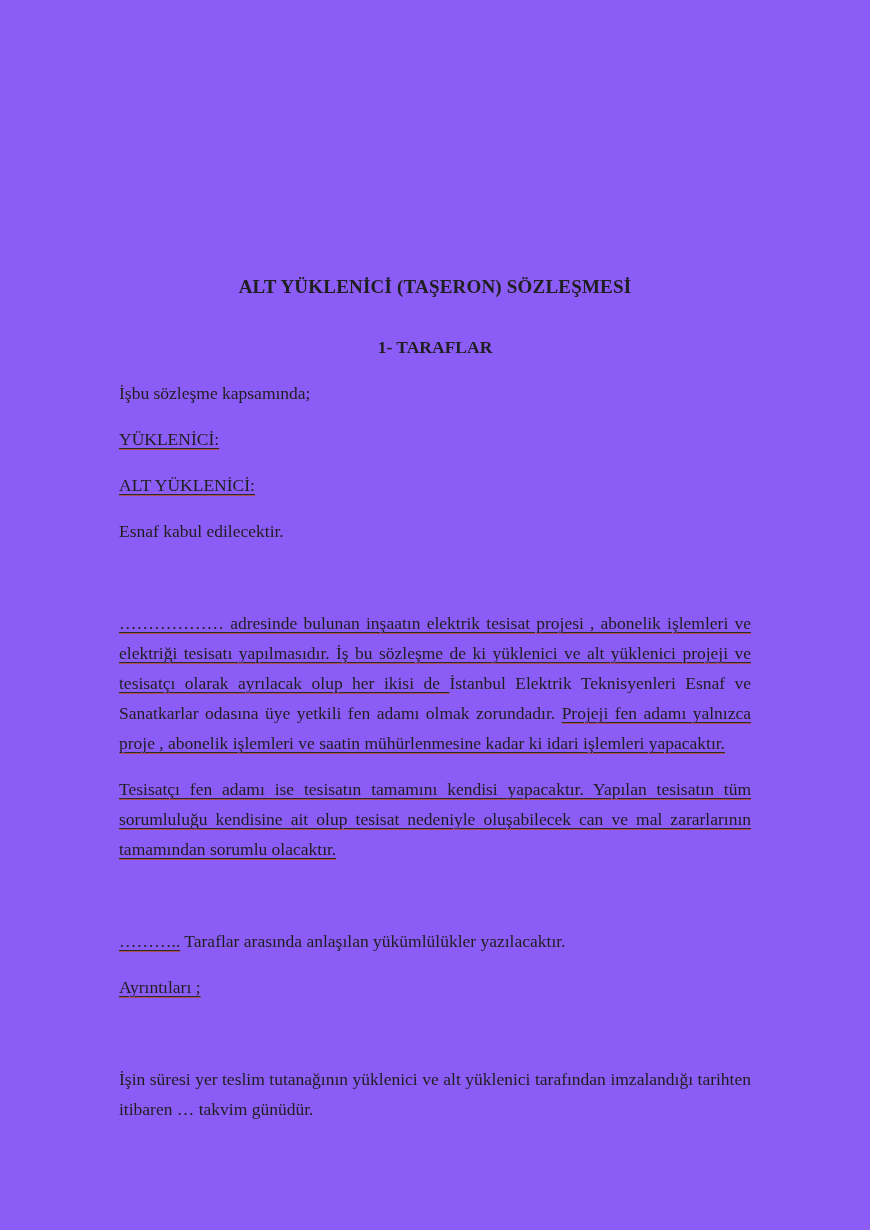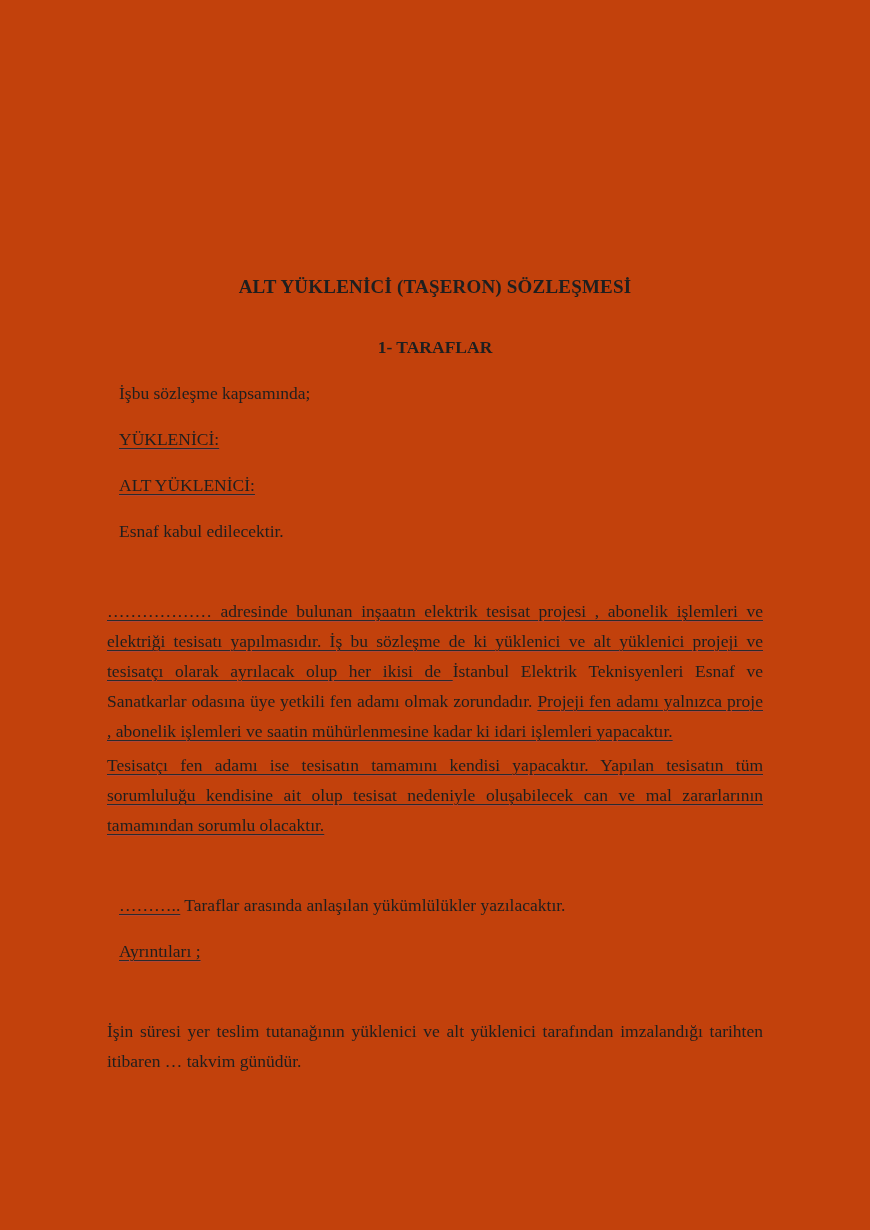--- a/index.html
+++ b/index.html
@@ -5,21 +5,21 @@
   html, body {
     margin: 0;
     padding: 0;
     background: #ffffff;
   }
   .page {
     position: relative;
     width: 870px;
     height: 1230px;
     margin: 0 auto;
-    background: #c2410c;
+    background: #8b5cf6;
     box-sizing: border-box;
     padding: 272px 103px 0 103px;
     font-family: "Liberation Serif", "DejaVu Serif", serif;
     font-size: 17.5px;
     line-height: 30px;
     color: #1f1f1f;
     overflow: hidden;
     -webkit-font-smoothing: antialiased;
   }
   .doc-title {
@@ -29,21 +29,21 @@
     letter-spacing: 0.2px;
   }
   .heading {
     font-weight: bold;
     text-align: center;
   }
   .blank {
     height: 30px;
   }
   .para {
-    margin: 4px;
+    margin: 16px;
     text-align: justify;
   }
   .line {
     margin: 16px;
   }
   
   .u {
     text-decoration: underline;
     text-decoration-color: #2b2b2b;
     text-decoration-thickness: 1.3px;

